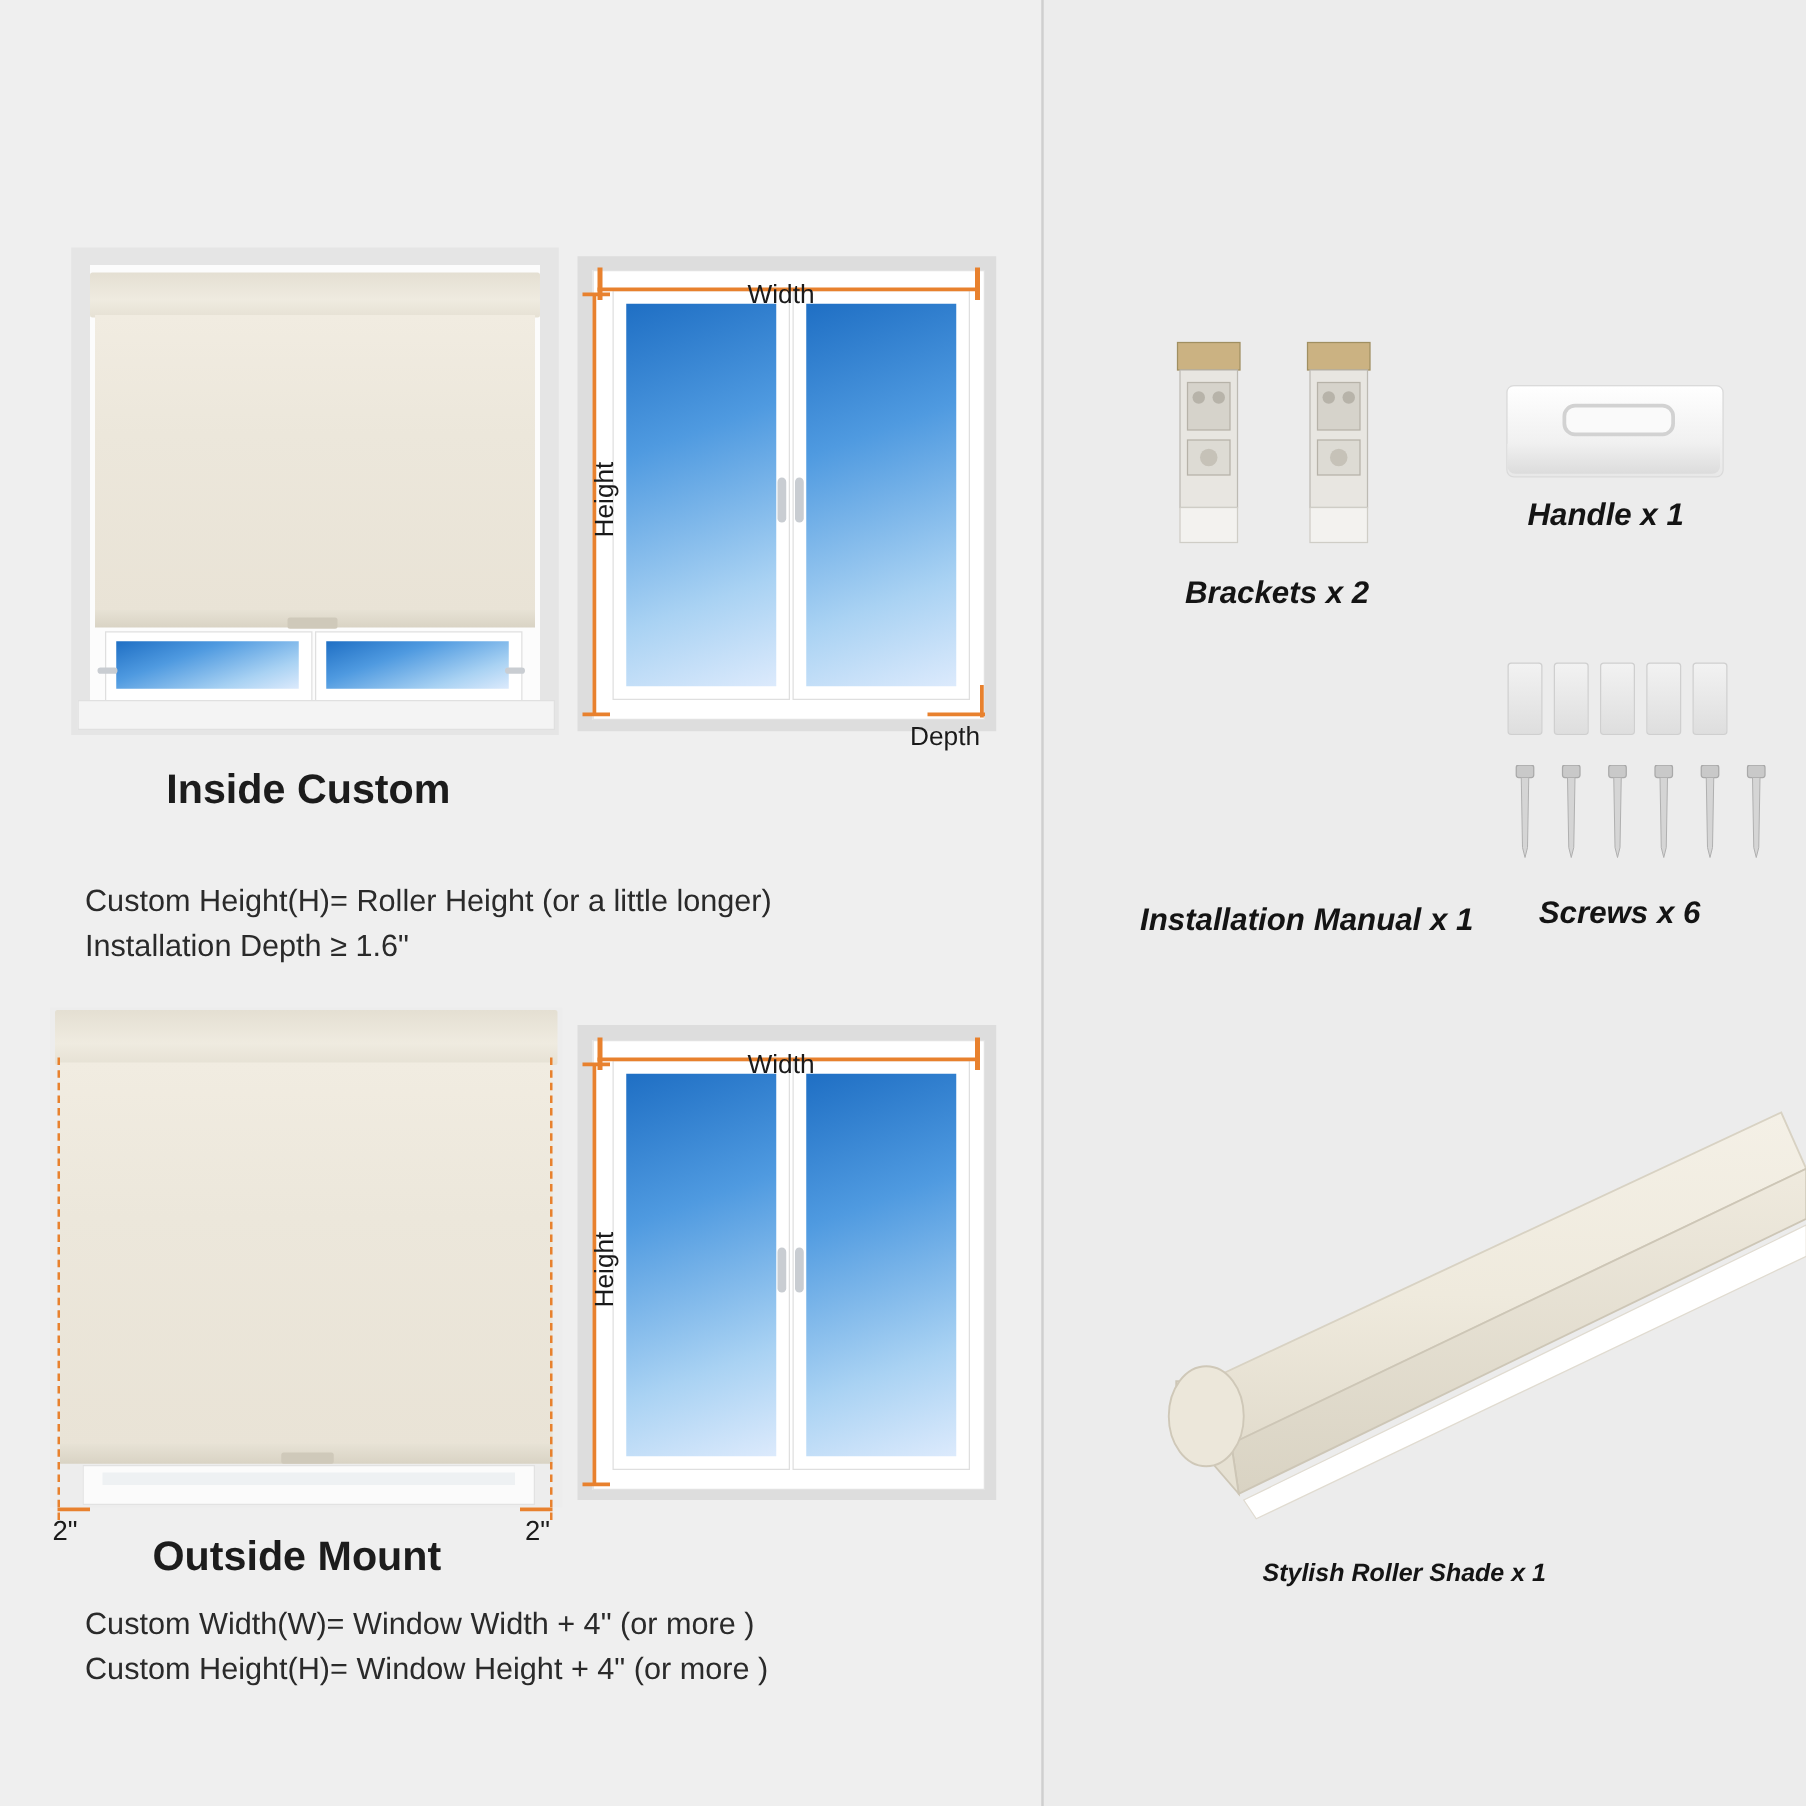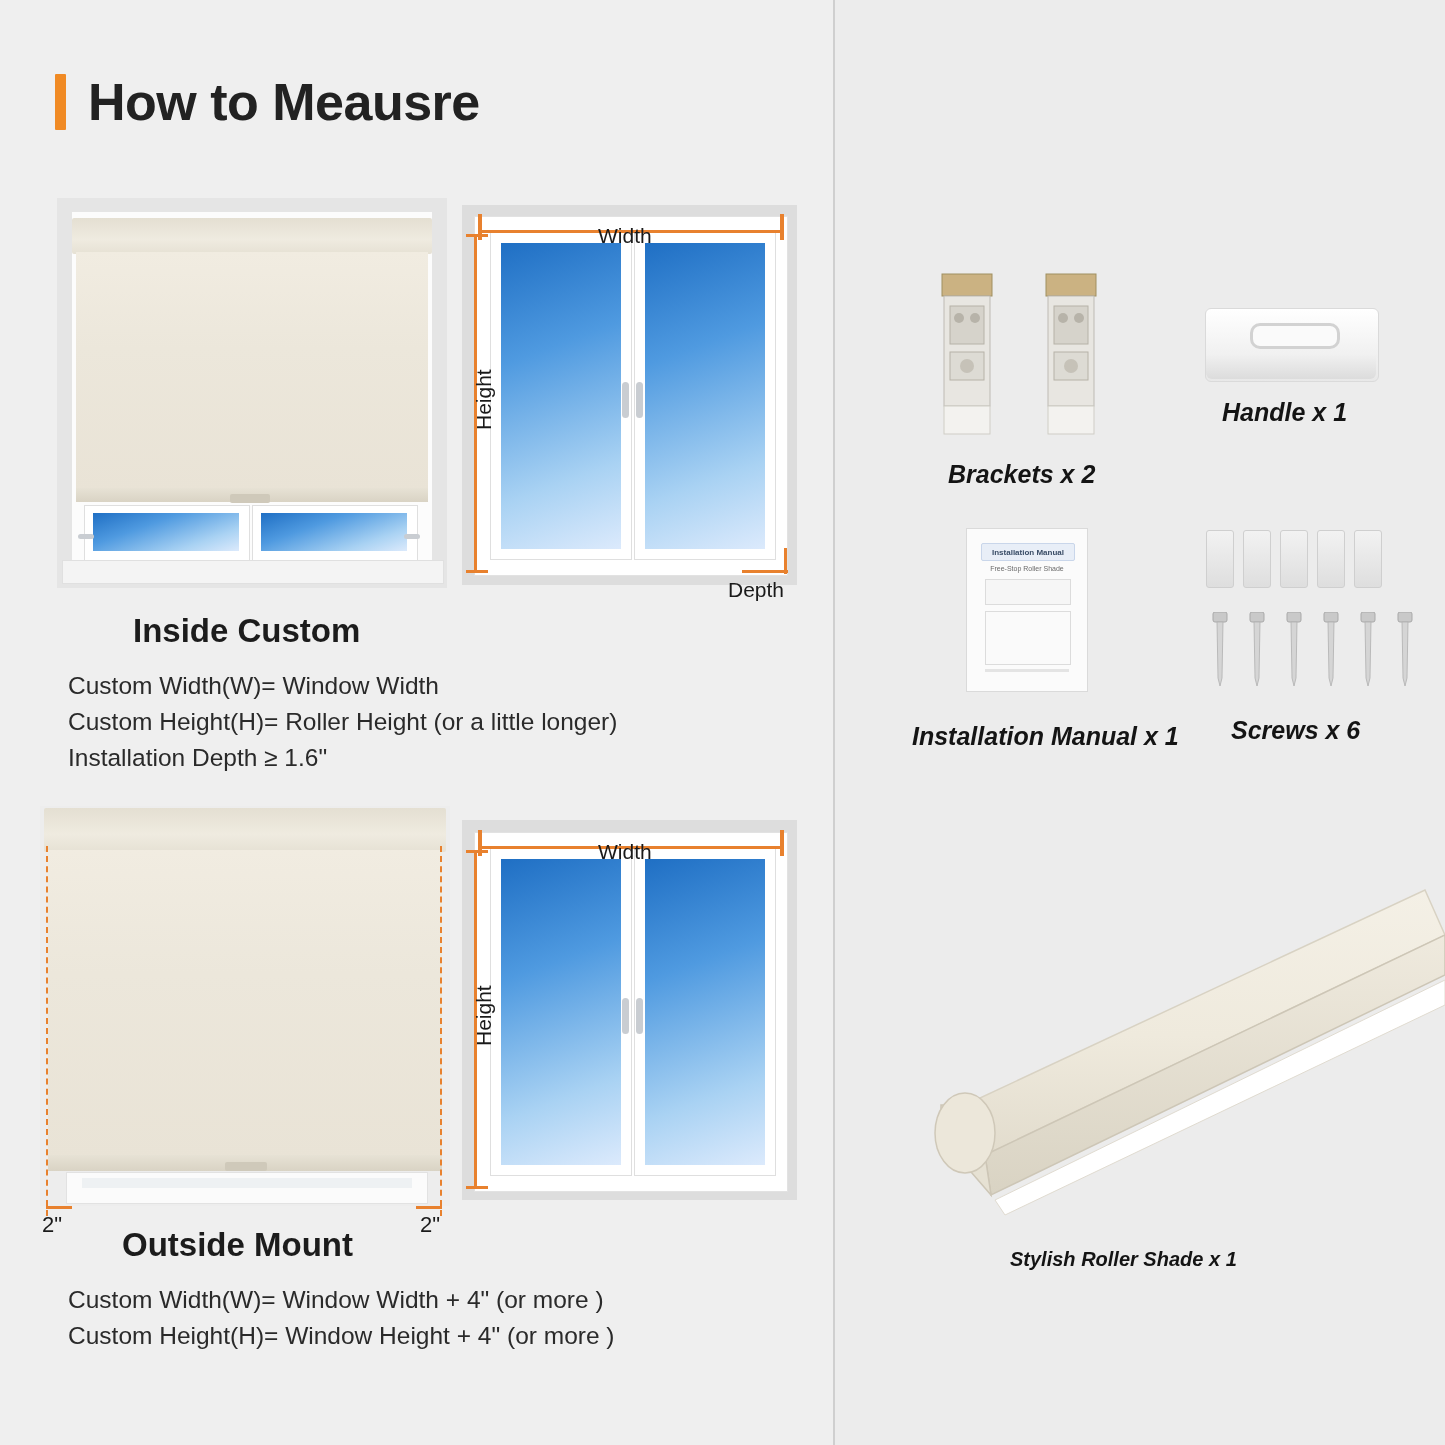--- a/index.html
+++ b/index.html
@@ -57,24 +57,20 @@
 </style>
 </head>
 <body>
 
 <div class="page">
 
   <div class="col-left"></div>
   <div class="col-right"></div>
   <div class="divider"></div>
 
-  <div class="heading" id="h-measure">
-    <div class="bar"></div>
-    <div class="txt">How to Meausre</div>
-  </div>
 
   <div class="illus">
 
     <div class="wall" style="left:57px;top:198px;width:390px;height:390px;background:#e5e5e5;"></div>
     <div class="recess" style="left:72px;top:212px;width:360px;height:366px;background:#fcfcfc;"></div>
 
     <div class="shade-head" style="left:72px;top:218px;width:360px;height:36px;"></div>
 
     <div class="shade-fabric" style="left:76px;top:252px;width:352px;height:240px;"></div>
     <div class="shade-bottom" style="left:76px;top:488px;width:352px;height:14px;"></div>
@@ -113,21 +109,20 @@
     <div class="mline" style="left:466px;top:570px;width:22px;height:3px;"></div>
     <div class="mline" style="left:742px;top:570px;width:46px;height:3px;"></div>
     <div class="mline" style="left:784px;top:548px;width:3px;height:26px;"></div>
 
     <div class="mlabel" style="left:598px;top:224px;">Width</div>
     <div class="mlabel vert" style="left:472px;top:430px;">Height</div>
     <div class="mlabel" style="left:728px;top:578px;">Depth</div>
   </div>
 
   <div class="cap-title" style="left:133px;top:612px;">Inside Custom</div>
-  <div class="cap-line" style="left:68px;top:672px;">Custom Width(W)= Window Width</div>
   <div class="cap-line" style="left:68px;top:708px;">Custom Height(H)= Roller Height (or a little longer)</div>
   <div class="cap-line" style="left:68px;top:744px;">Installation Depth ≥ 1.6"</div>
 
   <div class="illus">
     <div class="wall" style="left:40px;top:806px;width:410px;height:400px;background:#ededed;"></div>
     <div class="shade-head" style="left:44px;top:808px;width:402px;height:44px;"></div>
     <div class="shade-fabric" style="left:48px;top:850px;width:394px;height:310px;"></div>
     <div class="shade-bottom" style="left:48px;top:1155px;width:394px;height:16px;"></div>
     <div class="grip" style="left:225px;top:1162px;width:42px;height:9px;"></div>
 
@@ -196,31 +191,20 @@
     </svg>
   </div>
   <div class="part-label" style="left:948px;top:460px;">Brackets x 2</div>
 
   <div class="handlepart" style="left:1205px;top:308px;width:172px;height:72px;">
     <div style="position:absolute;left:44px;top:14px;width:84px;height:20px;border:3px solid #d2d2d2;border-radius:10px;background:#fafafa;"></div>
     <div style="position:absolute;left:0;top:46px;width:170px;height:24px;background:linear-gradient(180deg,#f0f0f0,#dcdcdc);border-radius:0 0 6px 6px;"></div>
   </div>
   <div class="part-label" style="left:1222px;top:398px;">Handle x 1</div>
 
-  <div class="manual" style="left:966px;top:528px;width:120px;height:162px;">
-    <div style="position:absolute;left:14px;top:14px;width:92px;height:16px;background:#e8eef7;border:1px solid #c9d6ea;border-radius:2px;display:flex;align-items:center;justify-content:center;">
-      <span style="font-size:8px;font-weight:bold;color:#3a4d66;">Installation Manual</span>
-    </div>
-    <div style="position:absolute;left:14px;top:34px;width:92px;height:10px;display:flex;align-items:center;justify-content:center;">
-      <span style="font-size:7px;color:#6a6a6a;">Free-Stop Roller Shade</span>
-    </div>
-    <div style="position:absolute;left:18px;top:50px;width:84px;height:24px;border:1px solid #dcdcdc;background:#f6f6f6;"></div>
-    <div style="position:absolute;left:18px;top:82px;width:84px;height:52px;border:1px solid #dcdcdc;background:#fafafa;"></div>
-    <div style="position:absolute;left:18px;top:140px;width:84px;height:3px;background:#e4e4e4;"></div>
-  </div>
   <div class="part-label" style="left:912px;top:722px;">Installation Manual x 1</div>
 
   <div>
     <div class="anchor" style="left:1206px;top:530px;width:26px;height:56px;background:linear-gradient(180deg,#f2f2f2,#dedede);border:1px solid #cfcfcf;border-radius:3px;"></div>
     <div class="anchor" style="left:1243px;top:530px;width:26px;height:56px;background:linear-gradient(180deg,#f2f2f2,#dedede);border:1px solid #cfcfcf;border-radius:3px;"></div>
     <div class="anchor" style="left:1280px;top:530px;width:26px;height:56px;background:linear-gradient(180deg,#f2f2f2,#dedede);border:1px solid #cfcfcf;border-radius:3px;"></div>
     <div class="anchor" style="left:1317px;top:530px;width:26px;height:56px;background:linear-gradient(180deg,#f2f2f2,#dedede);border:1px solid #cfcfcf;border-radius:3px;"></div>
     <div class="anchor" style="left:1354px;top:530px;width:26px;height:56px;background:linear-gradient(180deg,#f2f2f2,#dedede);border:1px solid #cfcfcf;border-radius:3px;"></div>
   </div>
 

